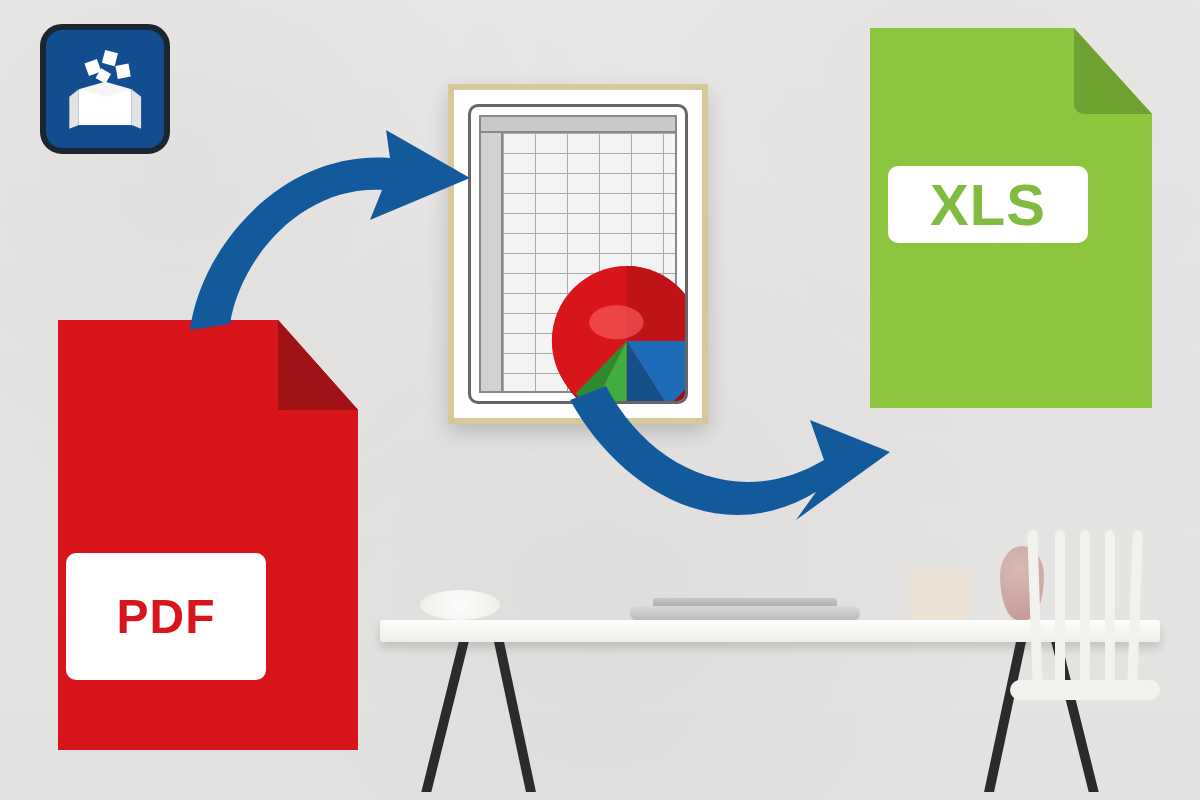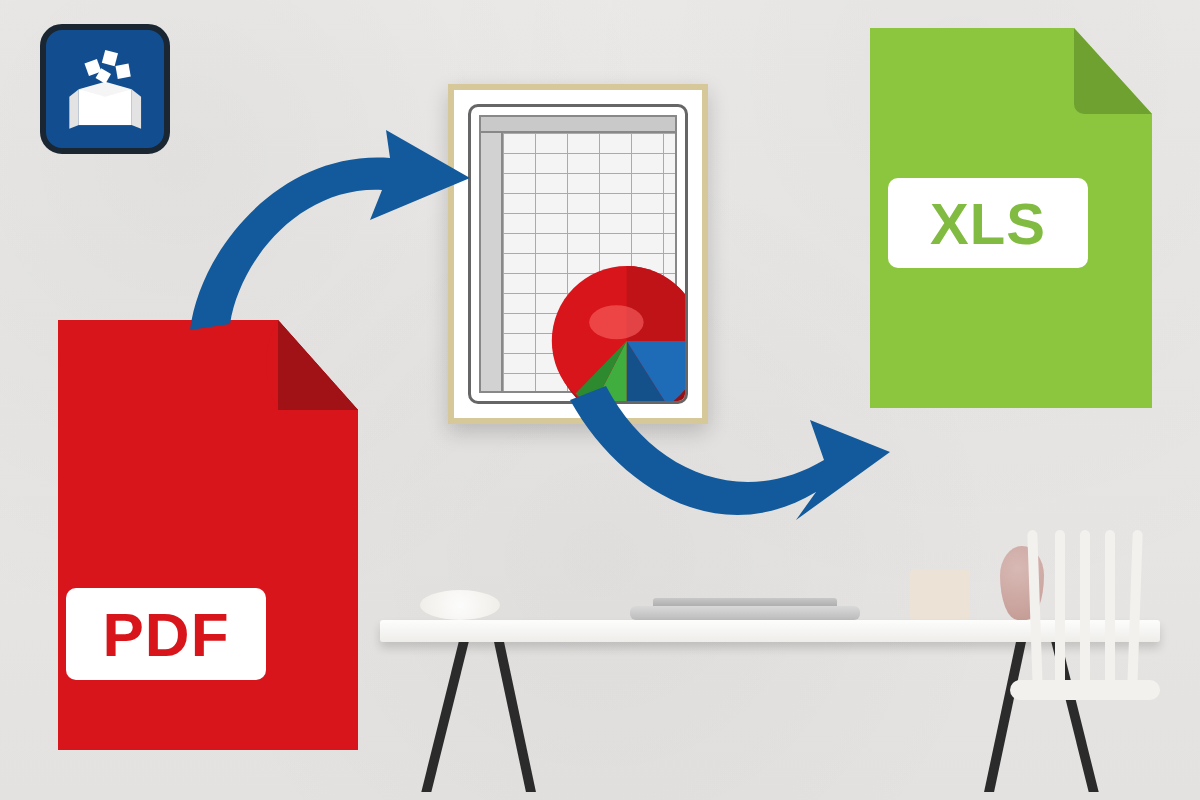--- a/index.html
+++ b/index.html
@@ -144,26 +144,26 @@
   .file-icon .label-box {
     position: absolute;
     background: #fff;
     border-radius: 10px;
     display: flex; align-items: center; justify-content: center;
     font-weight: 900;
     letter-spacing: 1px;
   }
   .pdf-file { left: 38px; top: 320px; width: 320px; height: 430px; }
   .pdf-file .label-box {
-    left: 28px; bottom: 70px; width: 200px; height: 92px;
-    color: #d8151a; font-size: 62px;
+    left: 28px; bottom: 70px; width: 200px; height: 127px;
+    color: #d8151a; font-size: 48px;
   }
   .xls-file { right: 48px; top: 28px; width: 300px; height: 380px; }
   .xls-file .label-box {
-    left: 36px; top: 150px; width: 200px; height: 90px;
+    left: 36px; top: 138px; width: 200px; height: 77px;
     color: #82bb41; font-size: 58px;
   }
 
   
   .arrow {
     position: absolute;
     color: #125a9c;
   }
 </style>
 </head>

